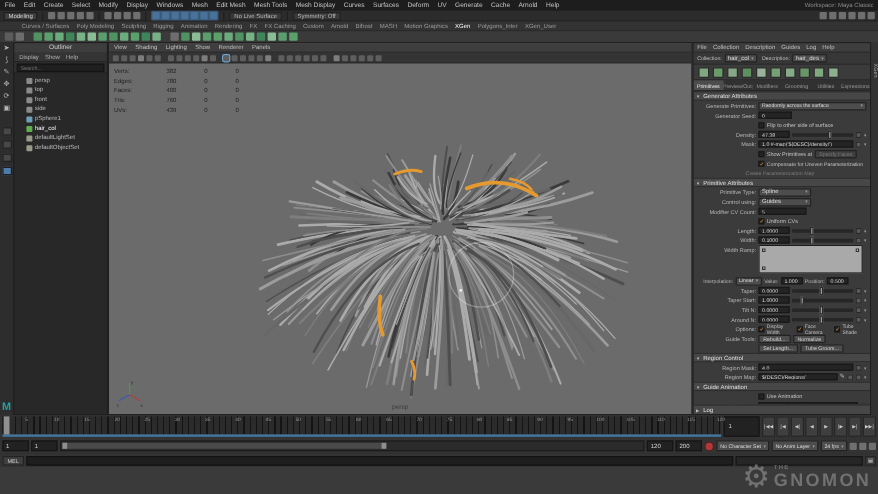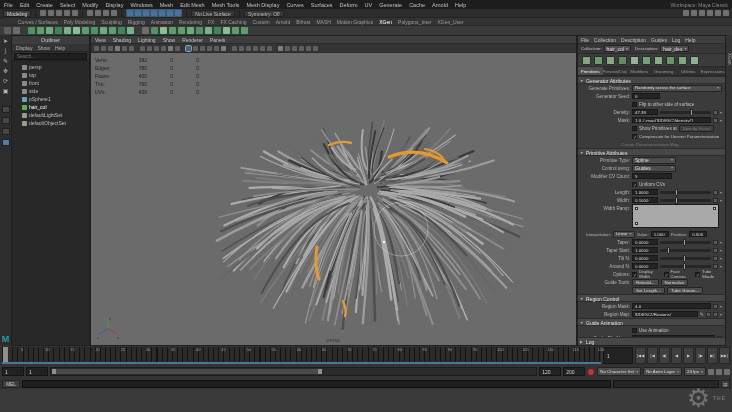--- a/index.html
+++ b/index.html
@@ -990,14 +990,15 @@
   <span id="cmdResult"></span>
   <span id="seIcon" class="glyph">▤</span>
 </div>
 
 <div id="helpRow"></div>
 
 <div id="watermark">
   <span class="gear glyph">⚙</span>
   <span class="wtxt">
     <div class="the">THE</div>
+    <div class="big">GNOMON</div>
   </span>
 </div>
 
 </body></html>

